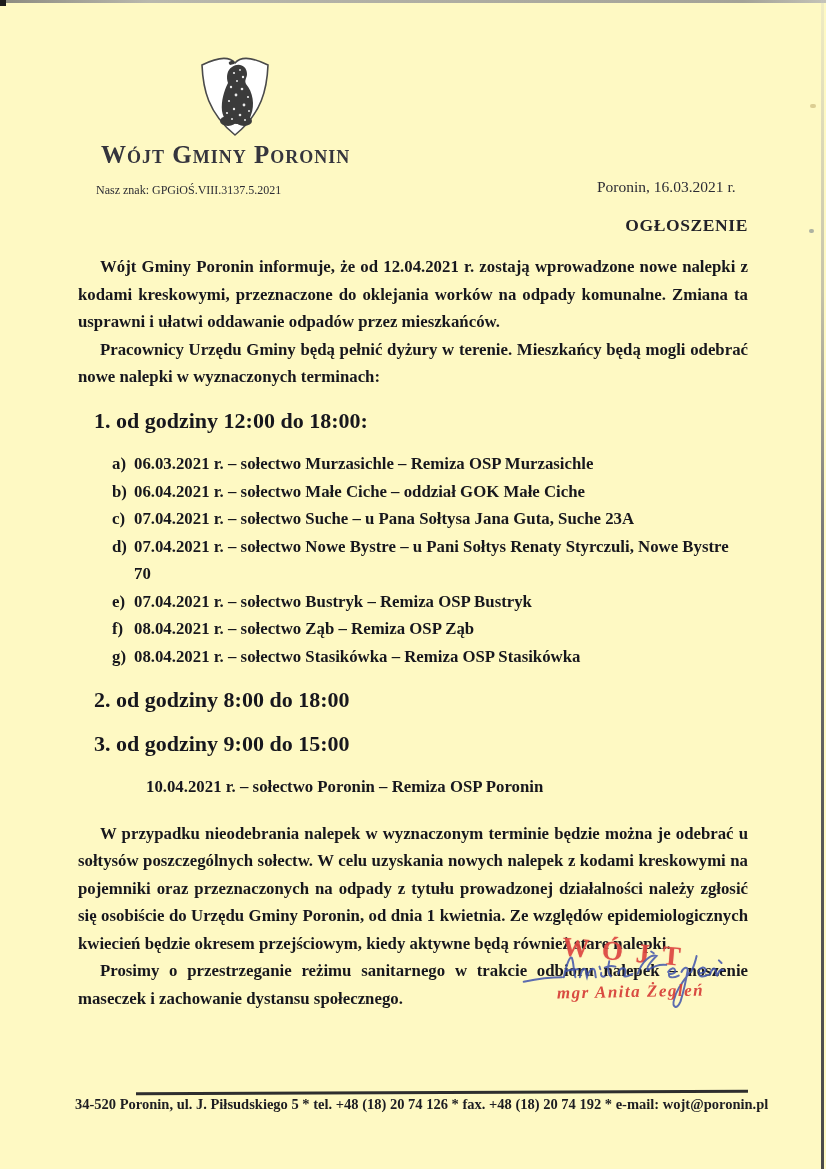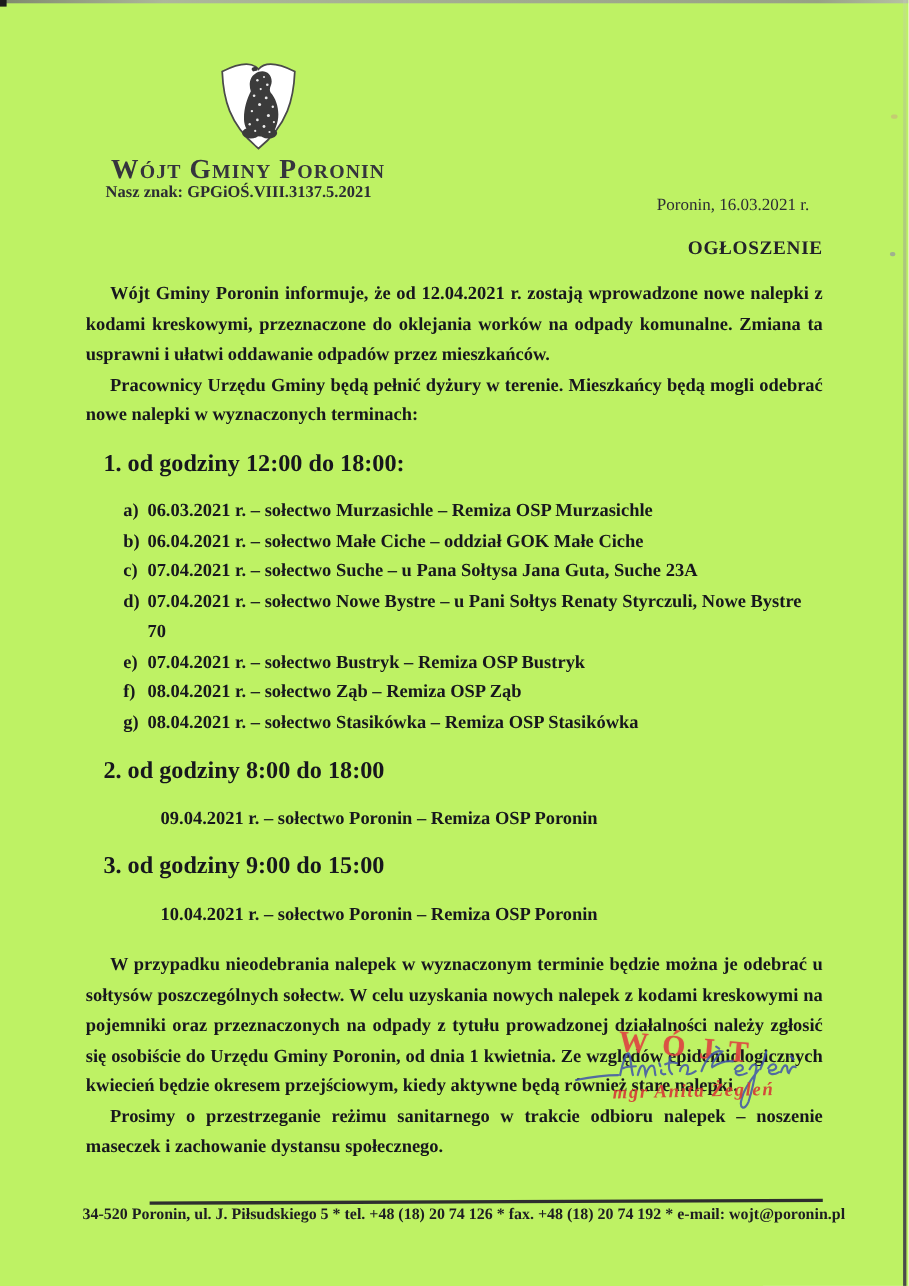--- a/index.html
+++ b/index.html
@@ -1,32 +1,32 @@
 <!DOCTYPE html>
 <html lang="pl"><head>
 <meta charset="utf-8">
 <style>
   html,body{margin:0;padding:0;background:#ffffff;}
   .page{
-    position:relative;width:826px;height:1169px;background:#bef264;
+    position:relative;width:826px;height:1169px;background:#fef9c3;
     font-family:"Liberation Serif","DejaVu Serif",serif;color:#1e1e24;overflow:hidden;
   }
   
   .scan-top{position:absolute;top:0;left:0;width:826px;height:3px;
     background:linear-gradient(to right,#6f6f6f,#a8a8a8 18%,#9a9a9a 55%,#8d8d8d 90%,#b5b5b5);opacity:.8;}
   .scan-corner{position:absolute;top:0;left:0;width:6px;height:6px;background:#1c1c1c;}
   .scan-right{position:absolute;top:0;right:2px;width:3px;height:1169px;
     background:linear-gradient(to bottom,rgba(200,200,200,.25),rgba(150,150,150,.55) 25%,#7a7a7a 45%,#595959 70%,#4a4a4a);}
   .speck-a{position:absolute;left:809px;top:229px;width:5px;height:4px;background:#99a098;border-radius:2px;opacity:.8;}
   .speck-b{position:absolute;left:810px;top:104px;width:6px;height:4px;background:#c8b77a;border-radius:2px;opacity:.65;}
   
   .crest{position:absolute;left:194px;top:53px;width:82px;height:86px;}
   .office-title{position:absolute;left:101px;top:141px;font-size:25px;font-weight:bold;
     font-variant:small-caps;letter-spacing:1px;color:#35353d;white-space:nowrap;}
-  .ref-number{position:absolute;left:96px;top:167px;font-size:15px;color:#2c2c34;white-space:nowrap;font-weight:bold;}
+  .ref-number{position:absolute;left:96px;top:183px;font-size:12px;color:#2c2c34;white-space:nowrap;}
   .date-line{position:absolute;left:597px;top:178px;font-size:15.5px;color:#2c2c34;white-space:nowrap;text-align:center;}
   
   .doc-body{position:absolute;left:78px;top:212px;width:670px;}
   .doc-title{text-align:right;font-weight:bold;font-size:17.5px;letter-spacing:.6px;
     color:#232329;line-height:27px;margin:0;}
   .para{font-weight:bold;font-size:16.8px;line-height:27.5px;text-align:justify;
     text-indent:22px;color:#17171d;margin:0;}
   .para.first{margin-top:14px;}
   .para.closing{margin-top:19px;}
   .sched-heading{font-weight:bold;font-size:22px;line-height:27.5px;color:#17171d;margin:16px;}
@@ -125,23 +125,20 @@
         <span>08.04.2021 r. – sołectwo Ząb – Remiza OSP Ząb</span>
       </div>
       <div class="sched-item">
         <span class="label">g)</span>
         <span>08.04.2021 r. – sołectwo Stasikówka – Remiza OSP Stasikówka</span>
       </div>
     </div>
 
     <div>
       <p class="sched-heading">2. od godziny 8:00 do 18:00</p>
-      <div class="sched-item solo">
-        <span>09.04.2021 r. – sołectwo Poronin – Remiza OSP Poronin</span>
-      </div>
     </div>
 
     <div>
       <p class="sched-heading">3. od godziny 9:00 do 15:00</p>
       <div class="sched-item solo">
         <span>10.04.2021 r. – sołectwo Poronin – Remiza OSP Poronin</span>
       </div>
     </div>
 
     <p class="para closing">W przypadku nieodebrania nalepek w wyznaczonym terminie będzie można je odebrać u sołtysów poszczególnych sołectw. W celu uzyskania nowych nalepek z kodami kreskowymi na pojemniki oraz przeznaczonych na odpady z tytułu prowadzonej działalności należy zgłosić się osobiście do Urzędu Gminy Poronin, od dnia 1 kwietnia. Ze względów epidemiologicznych kwiecień będzie okresem przejściowym, kiedy aktywne będą również stare nalepki.</p>

